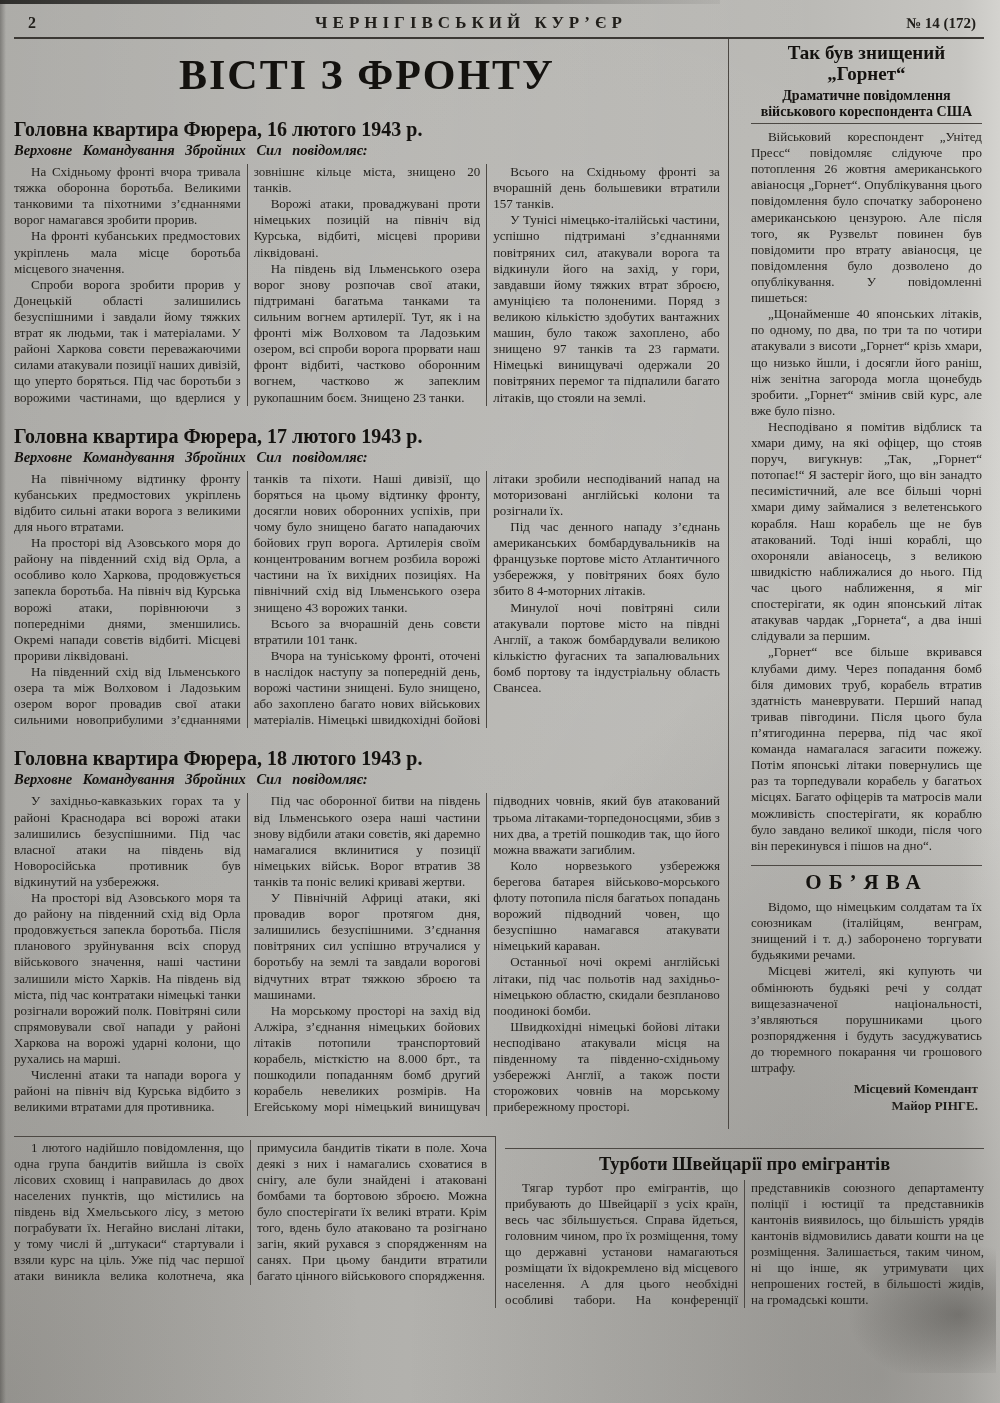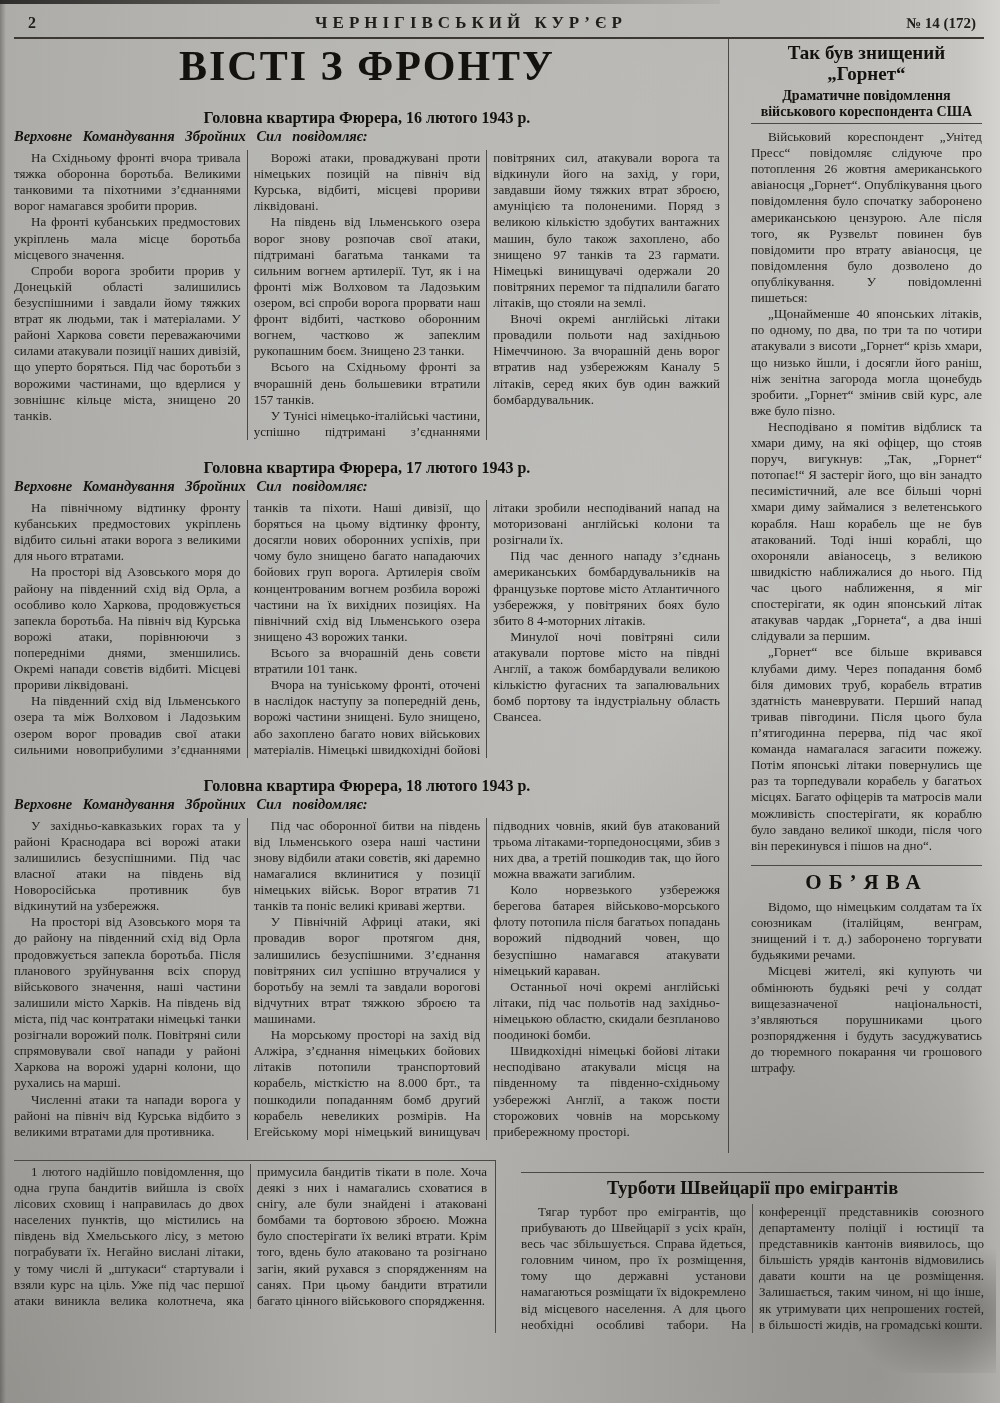--- a/index.html
+++ b/index.html
@@ -28,45 +28,45 @@
 
   
   .masthead { display:flex; align-items:baseline; justify-content:space-between;
     padding:3px 8px 4px 14px; border-bottom:2px solid #3b3834; }
   .masthead .pageno { font-size:16px; font-weight:bold; }
   .masthead .title { font-size:17px; font-weight:bold; letter-spacing:5px; }
   .masthead .issue { font-size:15px; font-weight:bold; }
 
   
   .top-region { display:flex; align-items:stretch; }
-  .main-left { width:73.6%; padding:1px 8px 4px 0; }
+  .main-left { width:73.6%; padding:10px 8px 4px 0; }
   .aside-col { width:26.4%; border-left:1px solid #4c4843; padding:4px 2px 4px 22px; }
 
   h1.big-head { text-align:center; font-size:42px; font-weight:bold; letter-spacing:2px;
     margin:2px 0 3px; color:#14120f; }
   .report { margin-bottom:9px; }
-  .report h2 { text-align:center; font-size:16px; font-weight:bold; margin:19px 0 1px; color:#14120f; }
+  .report h2 { font-size:20px; font-weight:bold; margin:19px 0 1px; color:#14120f; }
   .report h3 { text-align:left; font-size:14.5px; font-weight:bold; word-spacing:7px; margin:0 0 5px; color:#14120f;font-style:italic; }
   .cols3 { columns:3; column-gap:13px; column-rule:1px solid #4c4843; }
   .cols2 { columns:2; column-gap:13px; column-rule:1px solid #4c4843; }
   p.body { font-size:13px; line-height:1.24; text-align:justify; text-indent:17px; hyphens:auto; }
 
   .aside-col h2 { text-align:center; font-size:19px; font-weight:bold; line-height:1.1;
     margin:0 0 3px; color:#14120f; }
   .aside-col h3 { text-align:center; font-size:14px; font-weight:bold; line-height:1.15;
     margin:0 0 3px; color:#14120f; }
   .thin-rule { border:0; border-top:1px solid #4c4843; margin:2px 0 5px; }
 
   .announcement { margin-top:11px; border-top:1px solid #4c4843; padding-top:5px; }
   .announcement h2 { font-size:21px; letter-spacing:7px; margin-bottom:5px; }
   .signature { margin-top:5px; text-align:right; font-weight:bold; font-size:13px; padding-right:4px; line-height:1.3; }
 
   .bottom-region { display:flex; align-items:stretch; margin-top:7px; }
   .bottom-left { width:49.6%; border-top:1px solid #4c4843; padding:3px 8px 0 0; }
-  .bottom-right { width:50.4%; border-left:1px solid #4c4843; padding:12px 0 0 25px; }
+  .bottom-right { width:50.4%; border-left:1px solid #4c4843; padding:12px 0 0 9px; }
   .bottom-right .inner { border-top:1px solid #4c4843; padding-top:4px; }
   .bottom-head { text-align:center; font-size:18.5px; font-weight:bold; margin:1px 0 5px; color:#14120f; }
 </style>
 </head>
 <body>
 
 <div class="page">
   <div class="edge-top"></div>
   <div class="edge-left"></div>
   <div class="stain-br"></div>
@@ -86,21 +86,20 @@
         <h2>Головна квартира Фюрера, 16 лютого 1943 р.</h2>
         <h3>Верховне Командування Збройних Сил повідомляє:</h3>
         <div class="cols3">
           <p class="body">На Східньому фронті вчора тривала тяжка оборонна боротьба. Великими танковими та піхотними з’єднаннями ворог намагався зробити прорив.</p>
           <p class="body">На фронті кубанських предмостових укріплень мала місце боротьба місцевого значення.</p>
           <p class="body">Спроби ворога зробити прорив у Донецькій області залишились безуспішними і завдали йому тяжких втрат як людьми, так і матеріалами. У районі Харкова совєти переважаючими силами атакували позиції наших дивізій, що уперто боряться. Під час боротьби з ворожими частинами, що вдерлися у зовнішнє кільце міста, знищено 20 танків.</p>
           <p class="body">Ворожі атаки, проваджувані проти німецьких позицій на північ від Курська, відбиті, місцеві прориви ліквідовані.</p>
           <p class="body">На південь від Ільменського озера ворог знову розпочав свої атаки, підтримані багатьма танками та сильним вогнем артилерії. Тут, як і на фронті між Волховом та Ладозьким озером, всі спроби ворога прорвати наш фронт відбиті, частково оборонним вогнем, частково ж запеклим рукопашним боєм. Знищено 23 танки.</p>
           <p class="body">Всього на Східньому фронті за вчорашній день большевики втратили 157 танків.</p>
           <p class="body">У Тунісі німецько-італійські частини, успішно підтримані з’єднаннями повітряних сил, атакували ворога та відкинули його на захід, у гори, завдавши йому тяжких втрат зброєю, амуніцією та полоненими. Поряд з великою кількістю здобутих вантажних машин, було також захоплено, або знищено 97 танків та 23 гармати. Німецькі винищувачі одержали 20 повітряних перемог та підпалили багато літаків, що стояли на землі.</p>
-          <p class="body">Вночі окремі англійські літаки провадили польоти над західньою Німеччиною. За вчорашній день ворог втратив над узбережжям Каналу 5 літаків, серед яких був один важкий бомбардувальник.</p>
         </div>
       </section>
 
       <section class="report">
         <h2>Головна квартира Фюрера, 17 лютого 1943 р.</h2>
         <h3>Верховне Командування Збройних Сил повідомляє:</h3>
         <div class="cols3">
           <p class="body">На північному відтинку фронту кубанських предмостових укріплень відбито сильні атаки ворога з великими для нього втратами.</p>
           <p class="body">На просторі від Азовського моря до району на південний схід від Орла, а особливо коло Харкова, продовжується запекла боротьба. На північ від Курська ворожі атаки, порівнюючи з попередніми днями, зменшились. Окремі напади совєтів відбиті. Місцеві прориви ліквідовані.</p>
           <p class="body">На південний схід від Ільменського озера та між Волховом і Ладозьким озером ворог провадив свої атаки сильними новоприбулими з’єднаннями танків та піхоти. Наші дивізії, що боряться на цьому відтинку фронту, досягли нових оборонних успіхів, при чому було знищено багато нападаючих бойових груп ворога. Артилерія своїм концентрованим вогнем розбила ворожі частини на їх вихідних позиціях. На північний схід від Ільменського озера знищено 43 ворожих танки.</p>
@@ -111,21 +110,21 @@
         </div>
       </section>
 
       <section class="report">
         <h2>Головна квартира Фюрера, 18 лютого 1943 р.</h2>
         <h3>Верховне Командування Збройних Сил повідомляє:</h3>
         <div class="cols3">
           <p class="body">У західньо-кавказьких горах та у районі Краснодара всі ворожі атаки залишились безуспішними. Під час власної атаки на південь від Новоросійська противник був відкинутий на узбережжя.</p>
           <p class="body">На просторі від Азовського моря та до району на південний схід від Орла продовжується запекла боротьба. Після планового зруйнування всіх споруд військового значення, наші частини залишили місто Харків. На південь від міста, під час контратаки німецькі танки розігнали ворожий полк. Повітряні сили спрямовували свої напади у районі Харкова на ворожі ударні колони, що рухались на марші.</p>
           <p class="body">Численні атаки та напади ворога у районі на північ від Курська відбито з великими втратами для противника.</p>
-          <p class="body">Під час оборонної битви на південь від Ільменського озера наші частини знову відбили атаки совєтів, які даремно намагалися вклинитися у позиції німецьких військ. Ворог втратив 71 танків та поніс великі криваві жертви.</p>
+          <p class="body">Під час оборонної битви на південь від Ільменського озера наші частини знову відбили атаки совєтів, які даремно намагалися вклинитися у позиції німецьких військ. Ворог втратив 38 танків та поніс великі криваві жертви.</p>
           <p class="body">У Північній Африці атаки, які провадив ворог протягом дня, залишились безуспішними. З’єднання повітряних сил успішно втручалися у боротьбу на землі та завдали ворогові відчутних втрат тяжкою зброєю та машинами.</p>
           <p class="body">На морському просторі на захід від Алжіра, з’єднання німецьких бойових літаків потопили транспортовий корабель, місткістю на 8.000 брт., та пошкодили попаданням бомб другий корабель невеликих розмірів. На Егейському морі німецький винищувач підводних човнів, який був атакований трьома літаками-торпедоносцями, збив з них два, а третій пошкодив так, що його можна вважати загиблим.</p>
           <p class="body">Коло норвезького узбережжя берегова батарея військово-морського флоту потопила після багатьох попадань ворожий підводний човен, що безуспішно намагався атакувати німецький караван.</p>
           <p class="body">Останньої ночі окремі англійські літаки, під час польотів над західньо-німецькою областю, скидали безпланово поодинокі бомби.</p>
           <p class="body">Швидкохідні німецькі бойові літаки несподівано атакували місця на південному та південно-східньому узбережжі Англії, а також пости сторожових човнів на морському прибережному просторі.</p>
         </div>
       </section>
     </div>
 
     <aside class="aside-col">
@@ -136,20 +135,24 @@
         <p class="body">Військовий кореспондент „Унітед Пресс“ повідомляє слідуюче про потоплення 26 жовтня американського авіаносця „Горнет“. Опублікування цього повідомлення було спочатку заборонено американською цензурою. Але після того, як Рузвельт повинен був повідомити про втрату авіаносця, це повідомлення було дозволено до опублікування. У повідомленні пишеться:</p>
         <p class="body">„Щонайменше 40 японських літаків, по одному, по два, по три та по чотири атакували з висоти „Горнет“ крізь хмари, що низько йшли, і досягли його раніш, ніж зенітна загорода могла щонебудь зробити. „Горнет“ змінив свій курс, але вже було пізно.</p>
         <p class="body">Несподівано я помітив відблиск та хмари диму, на які офіцер, що стояв поруч, вигукнув: „Так, „Горнет“ потопає!“ Я застеріг його, що він занадто песимістичний, але все більші чорні хмари диму займалися з велетенського корабля. Наш корабель ще не був атакований. Тоді інші кораблі, що охороняли авіаносець, з великою швидкістю наближалися до нього. Під час цього наближення, я міг спостерігати, як один японський літак атакував чардак „Горнета“, а два інші слідували за першим.</p>
         <p class="body">„Горнет“ все більше вкривався клубами диму. Через попадання бомб біля димових труб, корабель втратив здатність маневрувати. Перший напад тривав півгодини. Після цього була п’ятигодинна перерва, під час якої команда намагалася загасити пожежу. Потім японські літаки повернулись ще раз та торпедували корабель у багатьох місцях. Багато офіцерів та матросів мали можливість спостерігати, як кораблю було завдано великої шкоди, після чого він перекинувся і пішов на дно“.</p>
       </section>
 
       <section class="announcement">
         <h2>ОБ’ЯВА</h2>
         <p class="body">Відомо, що німецьким солдатам та їх союзникам (італійцям, венграм, знищений і т. д.) заборонено торгувати будьякими речами.</p>
         <p class="body">Місцеві жителі, які купують чи обмінюють будьякі речі у солдат вищезазначеної національності, з’являються порушниками цього розпорядження і будуть засуджуватись до тюремного покарання чи грошового штрафу.</p>
+        <div class="signature">
+          <div>Місцевий Комендант</div>
+          <div>Майор РІНГЕ.</div>
+        </div>
       </section>
     </aside>
   </div>
 
   <div class="bottom-region">
     <section class="bottom-left">
       <div class="cols2">
         <p class="body">1 лютого надійшло повідомлення, що одна група бандитів вийшла із своїх лісових сховищ і направилась до двох населених пунктів, що містились на південь від Хмельського лісу, з метою пограбувати їх. Негайно вислані літаки, у тому числі й „штукаси“ стартували і взяли курс на ціль. Уже під час першої атаки виникла велика колотнеча, яка примусила бандитів тікати в поле. Хоча деякі з них і намагались сховатися в снігу, але були знайдені і атаковані бомбами та бортовою зброєю. Можна було спостерігати їх великі втрати. Крім того, вдень було атаковано та розігнано загін, який рухався з спорядженням на санях. При цьому бандити втратили багато цінного військового спорядження.</p>
       </div>
     </section>

